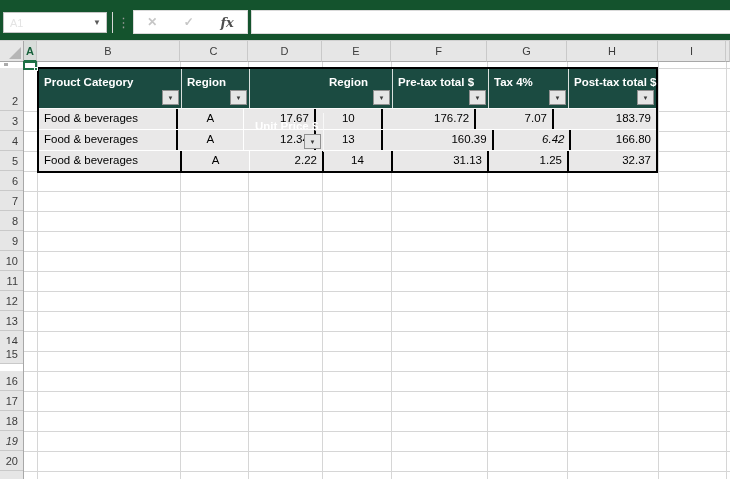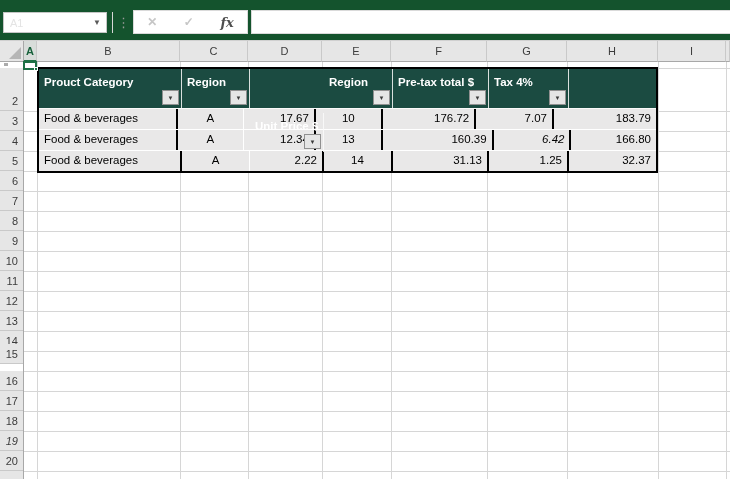--- a/index.html
+++ b/index.html
@@ -153,20 +153,23 @@
           </div></div>
         <div class="th" style="width: 69px;"><span>Region</span><div class="filter-btn">
             <span>▼</span>
           </div></div>
         <div class="th" style="width: 96px;"><span>Pre-tax total $</span><div class="filter-btn">
             <span>▼</span>
           </div></div>
         <div class="th" style="width: 80px;"><span>Tax 4%</span><div class="filter-btn">
             <span>▼</span>
           </div></div>
+        <div class="th last" style="width: 87px;"><span>Post-tax total $</span><div class="filter-btn">
+            <span>▼</span>
+          </div></div>
       </div>
     <div id="t-body">
         <div class="t-row">
           <div class="td a-left div-black" style="width: 143px;">Food &amp; beverages</div>
           <div class="td a-center div-white" style="width: 68px;">A</div>
           <div class="td a-right div-black" style="width: 74px;">17.67</div>
           <div class="td a-center div-black" style="width: 69px;">10</div>
           <div class="td a-right div-black" style="width: 96px;">176.72</div>
           <div class="td a-right div-black" style="width: 80px;">7.07</div>
           <div class="td a-right " style="width: 105px;">183.79</div>

